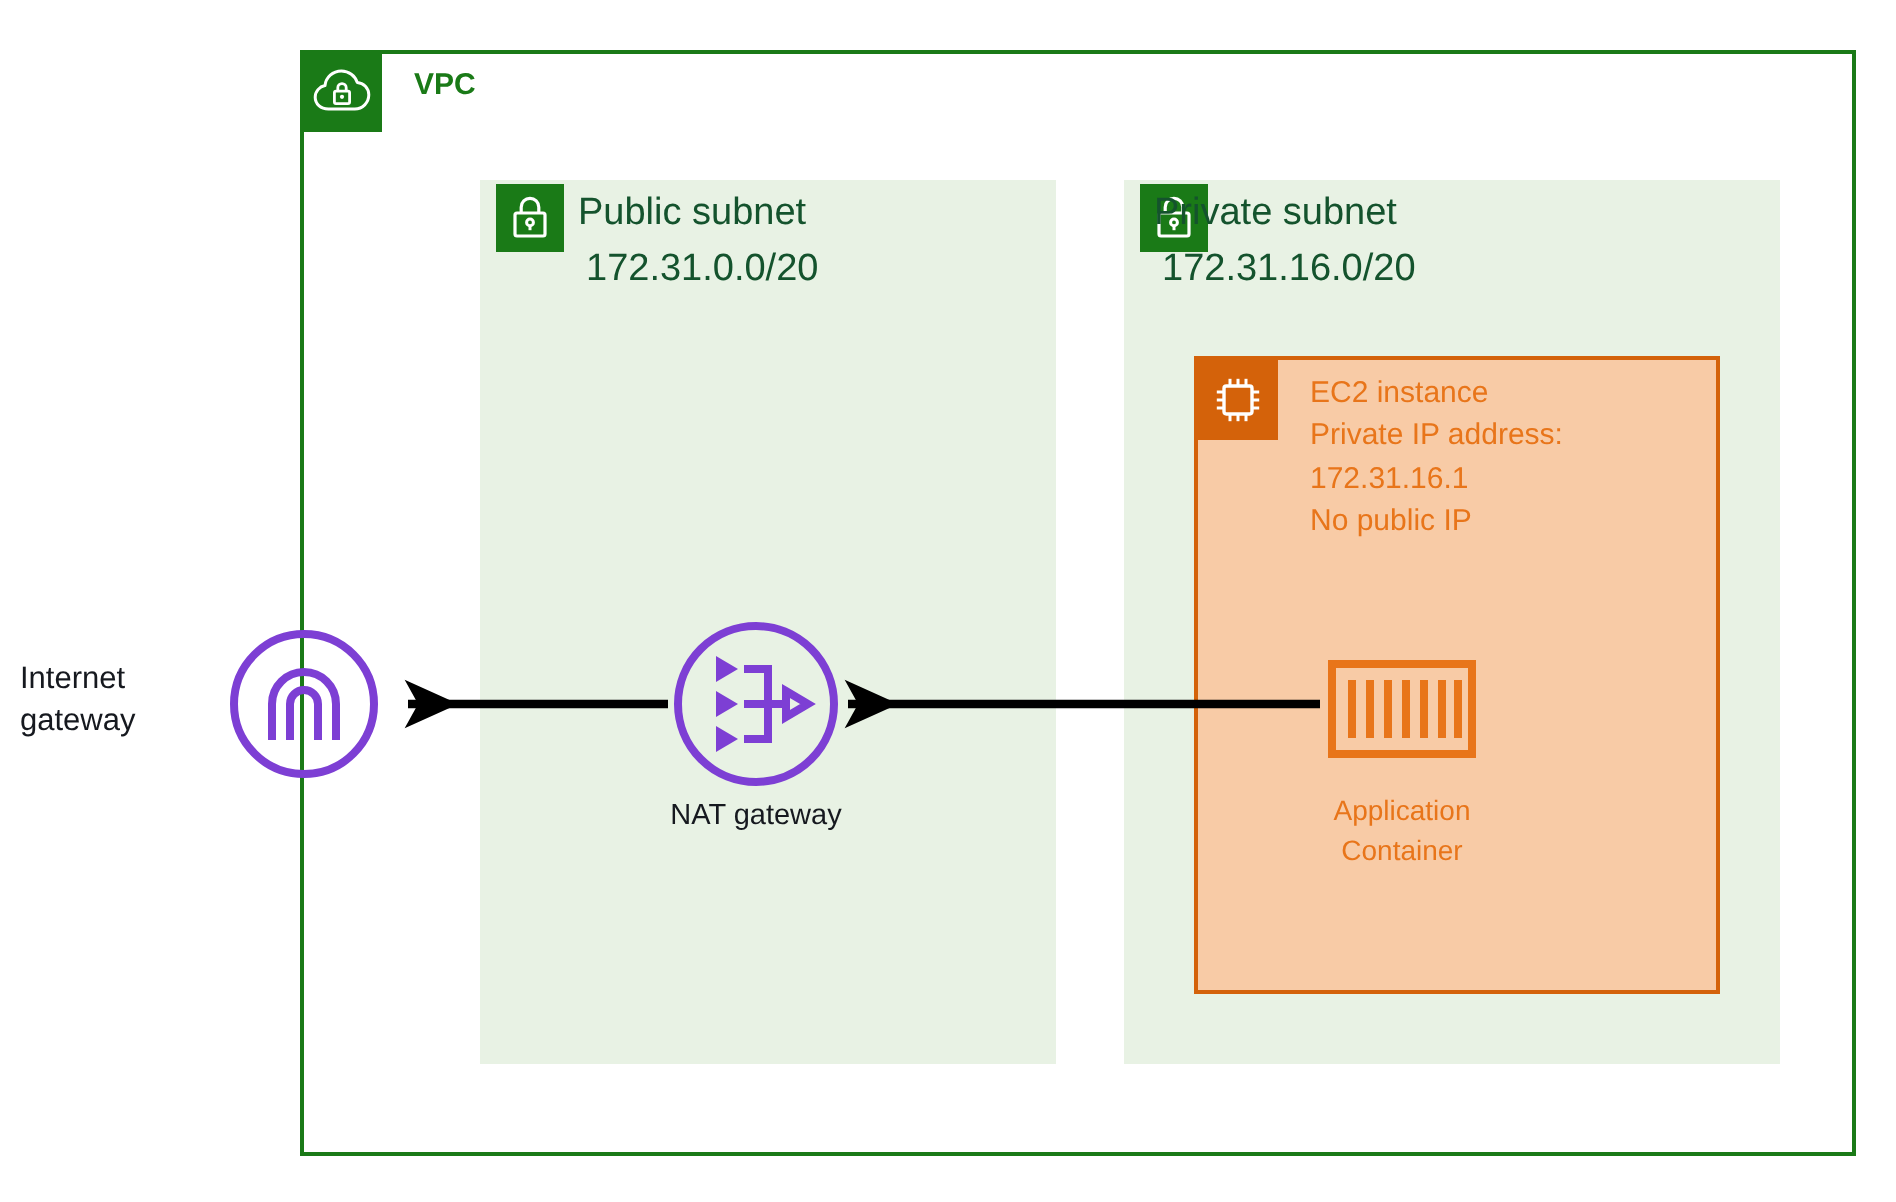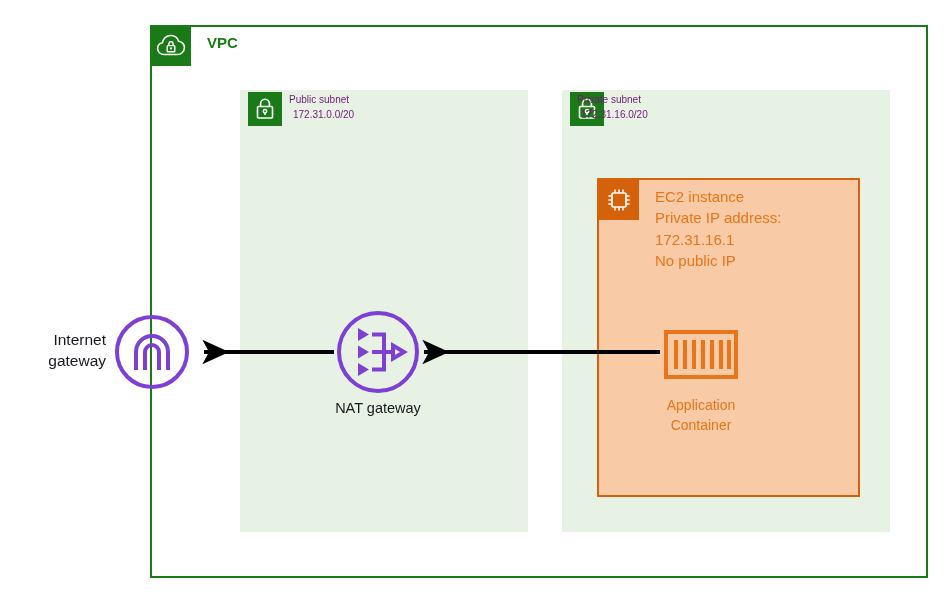--- a/index.html
+++ b/index.html
@@ -68,22 +68,22 @@
     background: #1a7a17;
     display: flex;
     align-items: center;
     justify-content: center;
   }
   .subnet-icon-public  { left: 248px; top: 92px; }
   .subnet-icon-private { left: 570px; top: 92px; }
 
   .subnet-label {
     position: absolute;
-    font-size: 10px;
-    color: #701a75;
+    font-size: 19px;
+    color: #14532d;
     line-height: 1.45;
     white-space: nowrap;
   }
   .subnet-label-public  { left: 289px; top: 93px; }
   .subnet-label-private { left: 577px; top: 93px; }
   .subnet-cidr { display: block; margin-left: 4px; }
 
   
   .ec2-box {
     position: absolute;
@@ -141,21 +141,21 @@
     left: 114px;
     top: 314px;
     width: 76px;
     height: 76px;
   }
   .igw-label {
     position: absolute;
     left: 10px;
     top: 330px;
     width: 96px;
-    text-align: right;
+    text-align: left;
     font-size: 15.5px;
     color: #16191f;
     line-height: 1.35;
   }
   .gw-nat {
     position: absolute;
     left: 336px;
     top: 310px;
     width: 84px;
     height: 84px;

